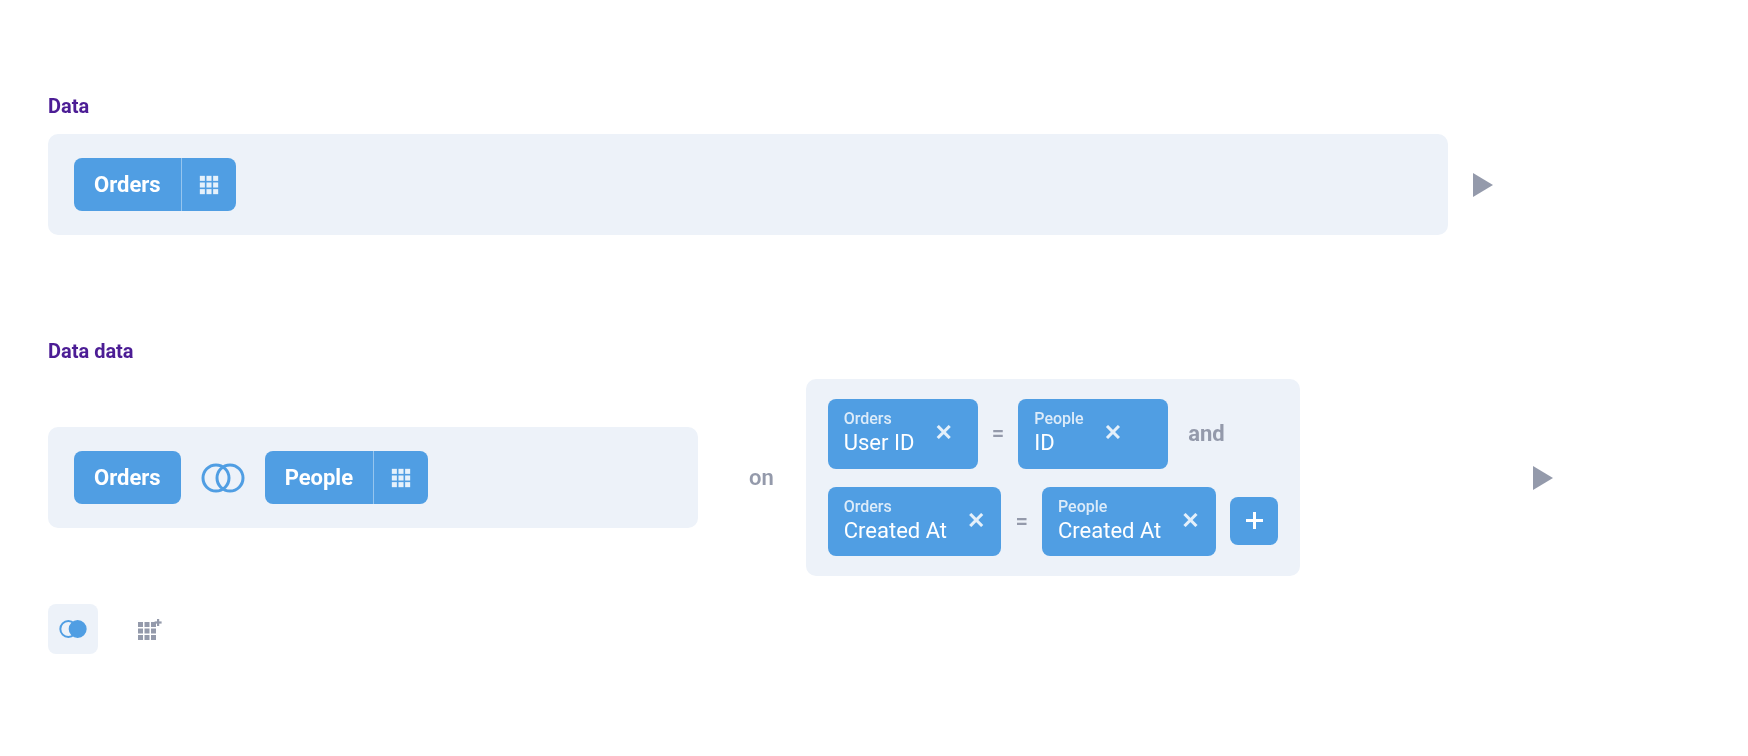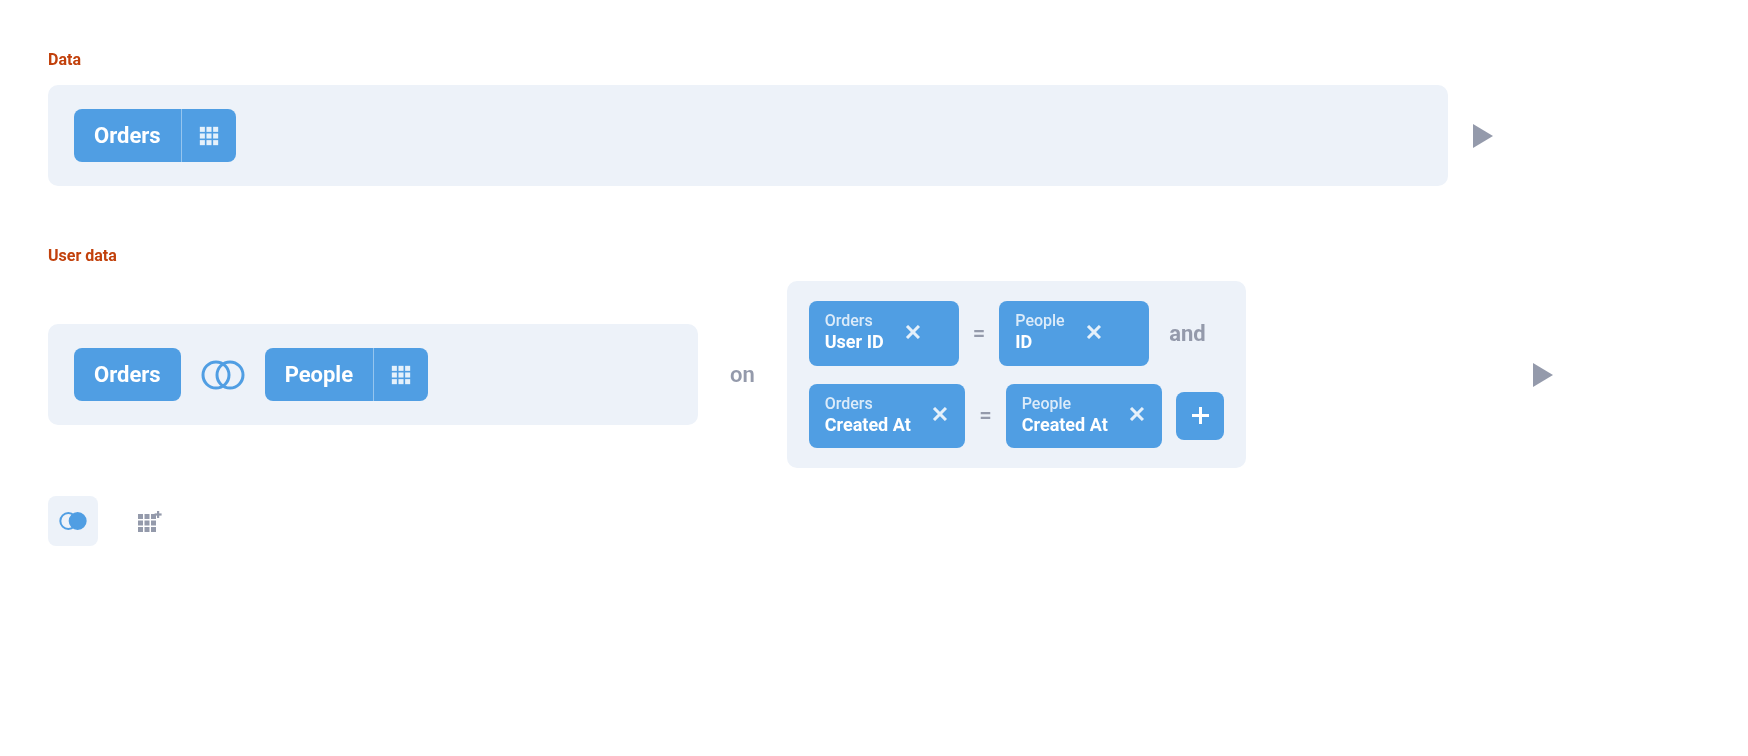--- a/index.html
+++ b/index.html
@@ -4,24 +4,25 @@
 <style>
   * { box-sizing: border-box; margin: 0; padding: 0; }
   body {
     font-family: -apple-system, BlinkMacSystemFont, "Segoe UI", Roboto, sans-serif;
     background: #fff;
     padding: 50px 48px;
     width: 1748px;
     color: #4c5773;
   }
   .section-title {
-    color: #c2410c;
-    font-size: 16px;
+    color: #4c1d95;
+    font-size: 20px;
     font-weight: 700;
     margin-bottom: 16px;
+    margin-top: 44px;
   }
   .panel {
     background: #edf2f9;
     border-radius: 10px;
     padding: 24px 26px;
     display: flex;
     align-items: center;
     gap: 20px;
   }
   .blue-chip {
@@ -75,20 +76,21 @@
   .join-type-icon {
     color: #509ee3;
     display: flex;
     align-items: center;
   }
   .on-text {
     color: #949aab;
     font-size: 22px;
     font-weight: 600;
     padding: 0 8px;
+    margin-left: 19px;
   }
   .join-right {
     flex: 0 0 auto;
   }
   .join-conditions {
     background: #edf2f9;
     border-radius: 10px;
     padding: 20px 22px;
     display: flex;
     flex-direction: column;
@@ -113,22 +115,22 @@
     display: flex;
     flex-direction: column;
     line-height: 1.25;
   }
   .field-chip .stack .top {
     font-size: 16px;
     opacity: 0.8;
     font-weight: 500;
   }
   .field-chip .stack .bottom {
-    font-size: 18px;
-    font-weight: 700;
+    font-size: 22px;
+    font-weight: 400;
   }
   .field-chip .x {
     font-size: 22px;
     font-weight: 700;
     opacity: 0.85;
     cursor: pointer;
     padding: 0 2px;
   }
   .eq {
     color: #949aab;
@@ -214,21 +216,21 @@
   </div>
   <div class="play-arrow">
     <svg width="26" height="30" viewBox="0 0 26 30">
         <path d="M3 3 L23 15 L3 27 Z" fill="#949aab"></path>
       </svg>
   </div>
 </div>
 
 <div class="section-gap"></div>
 
-<div class="section-title">User data</div>
+<div class="section-title">Data data</div>
 <div class="outer-row" style="width:1530px; align-items:center;">
   <div class="join-section">
     <div class="join-row">
       <div class="join-left">
         <div class="panel">
           <div class="blue-chip">
             <span class="chip-label">Orders</span>
           </div>
           <span class="join-type-icon">
             <svg width="44" height="36" viewBox="0 0 44 36">

